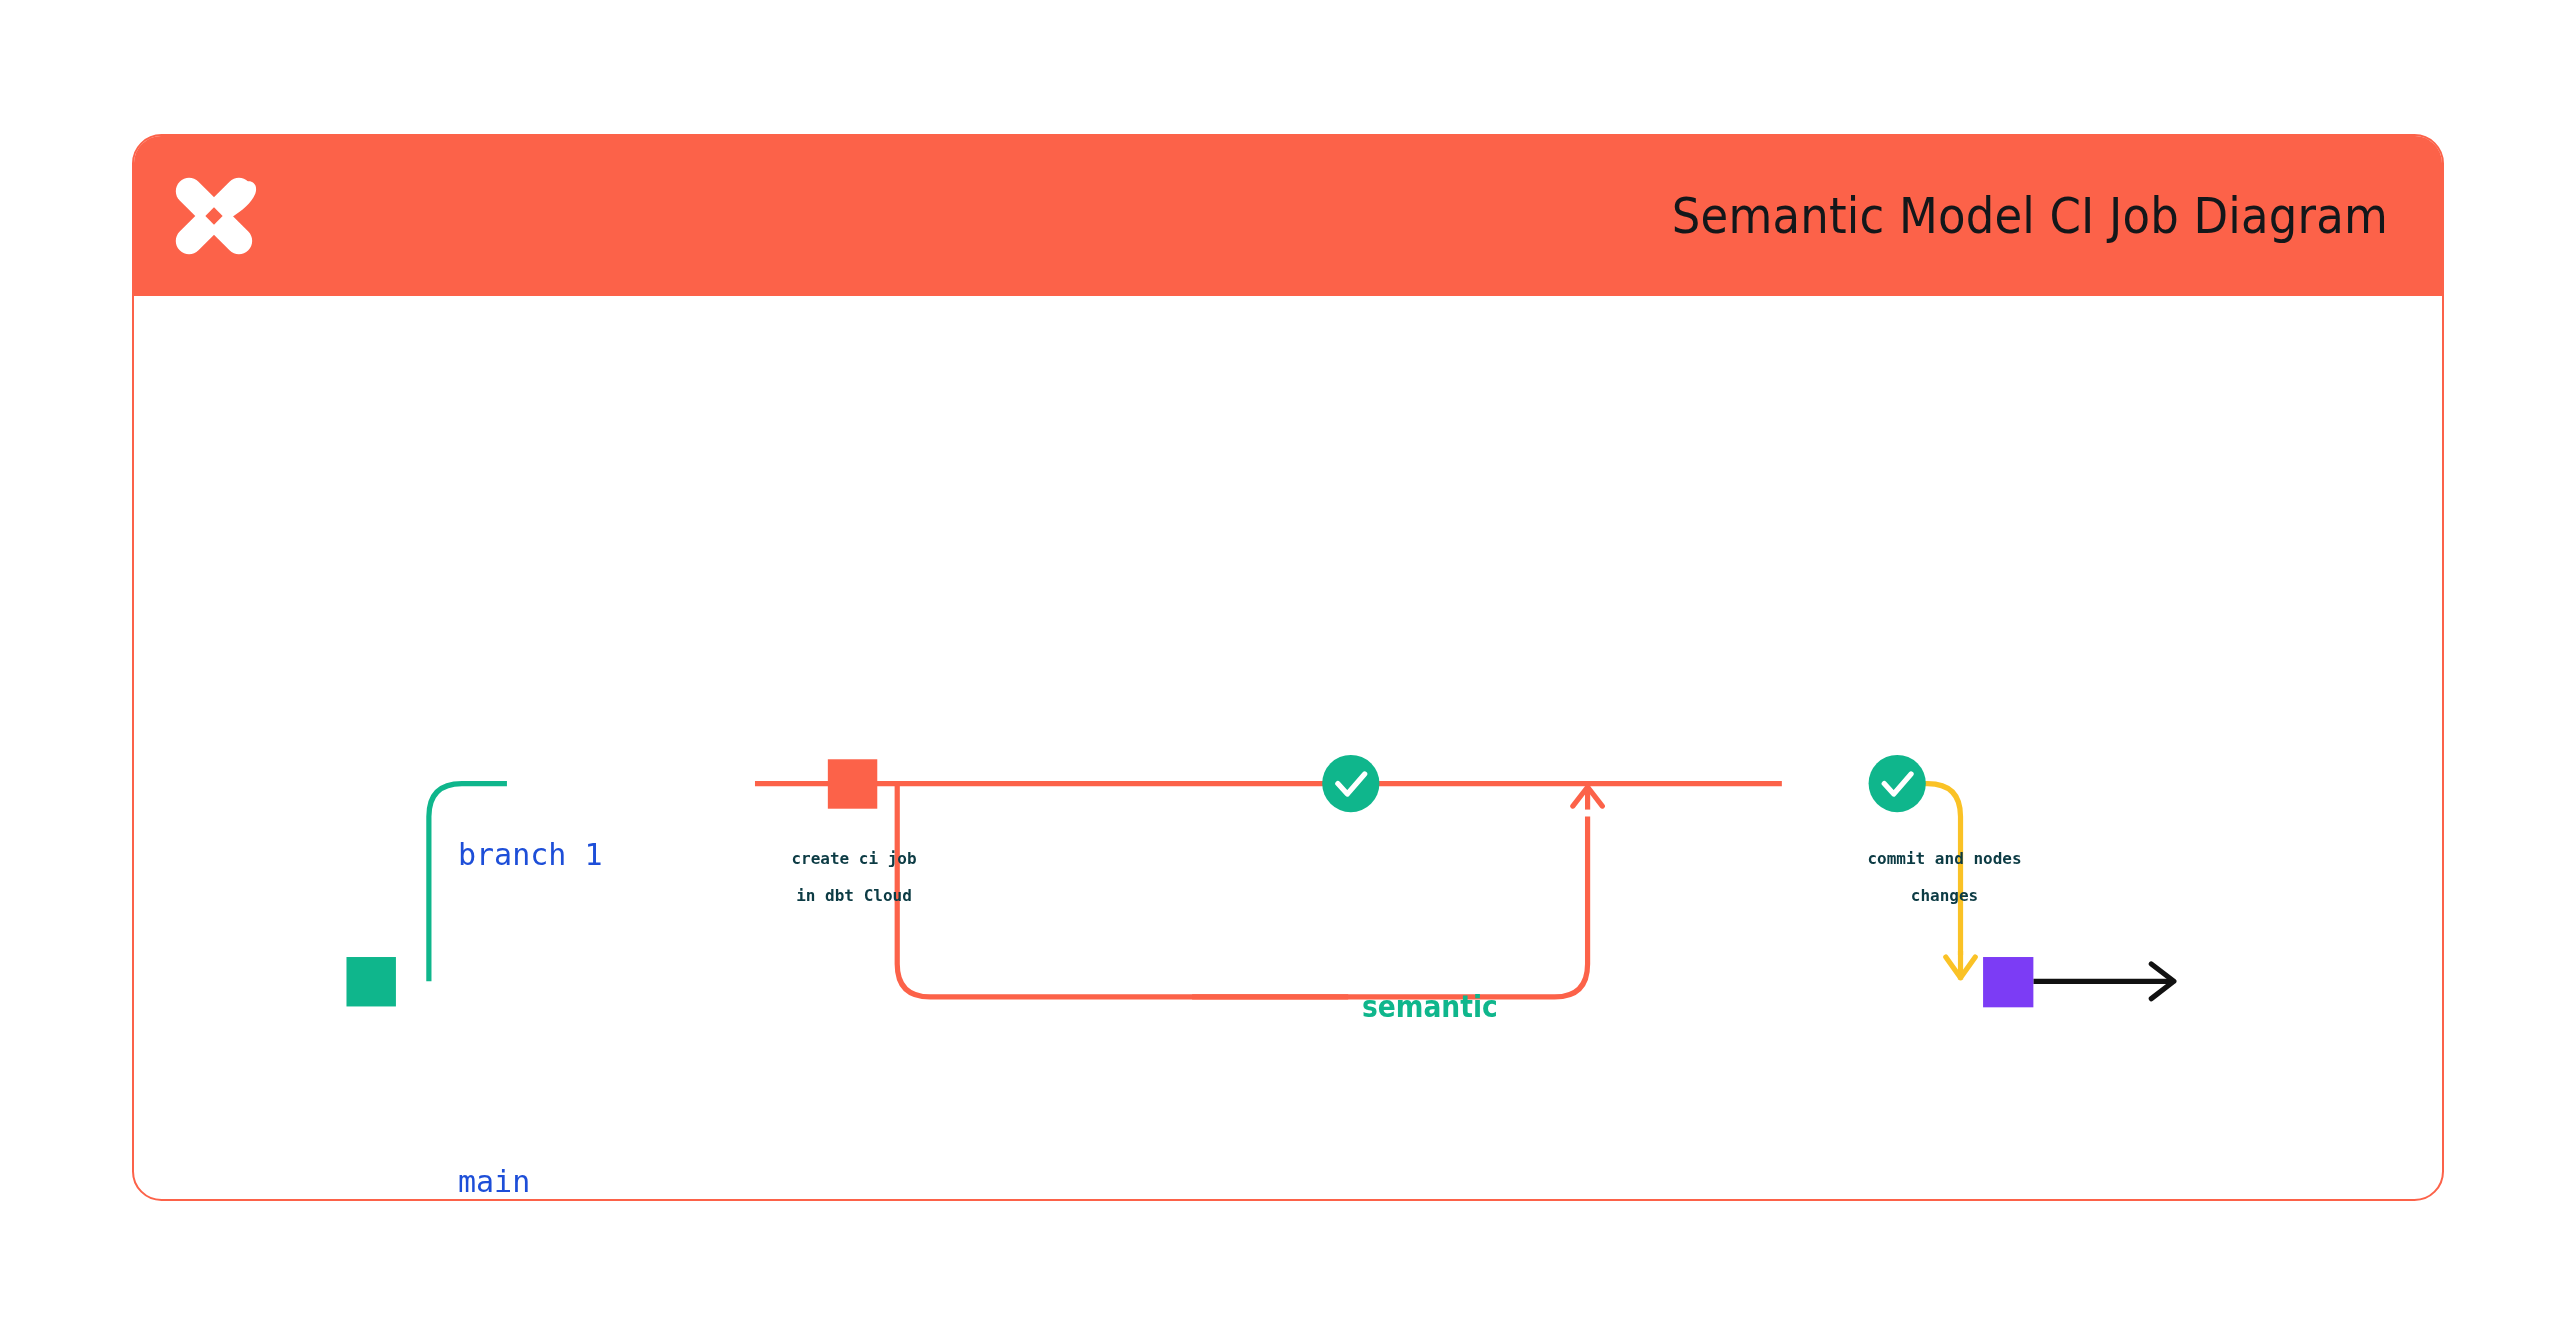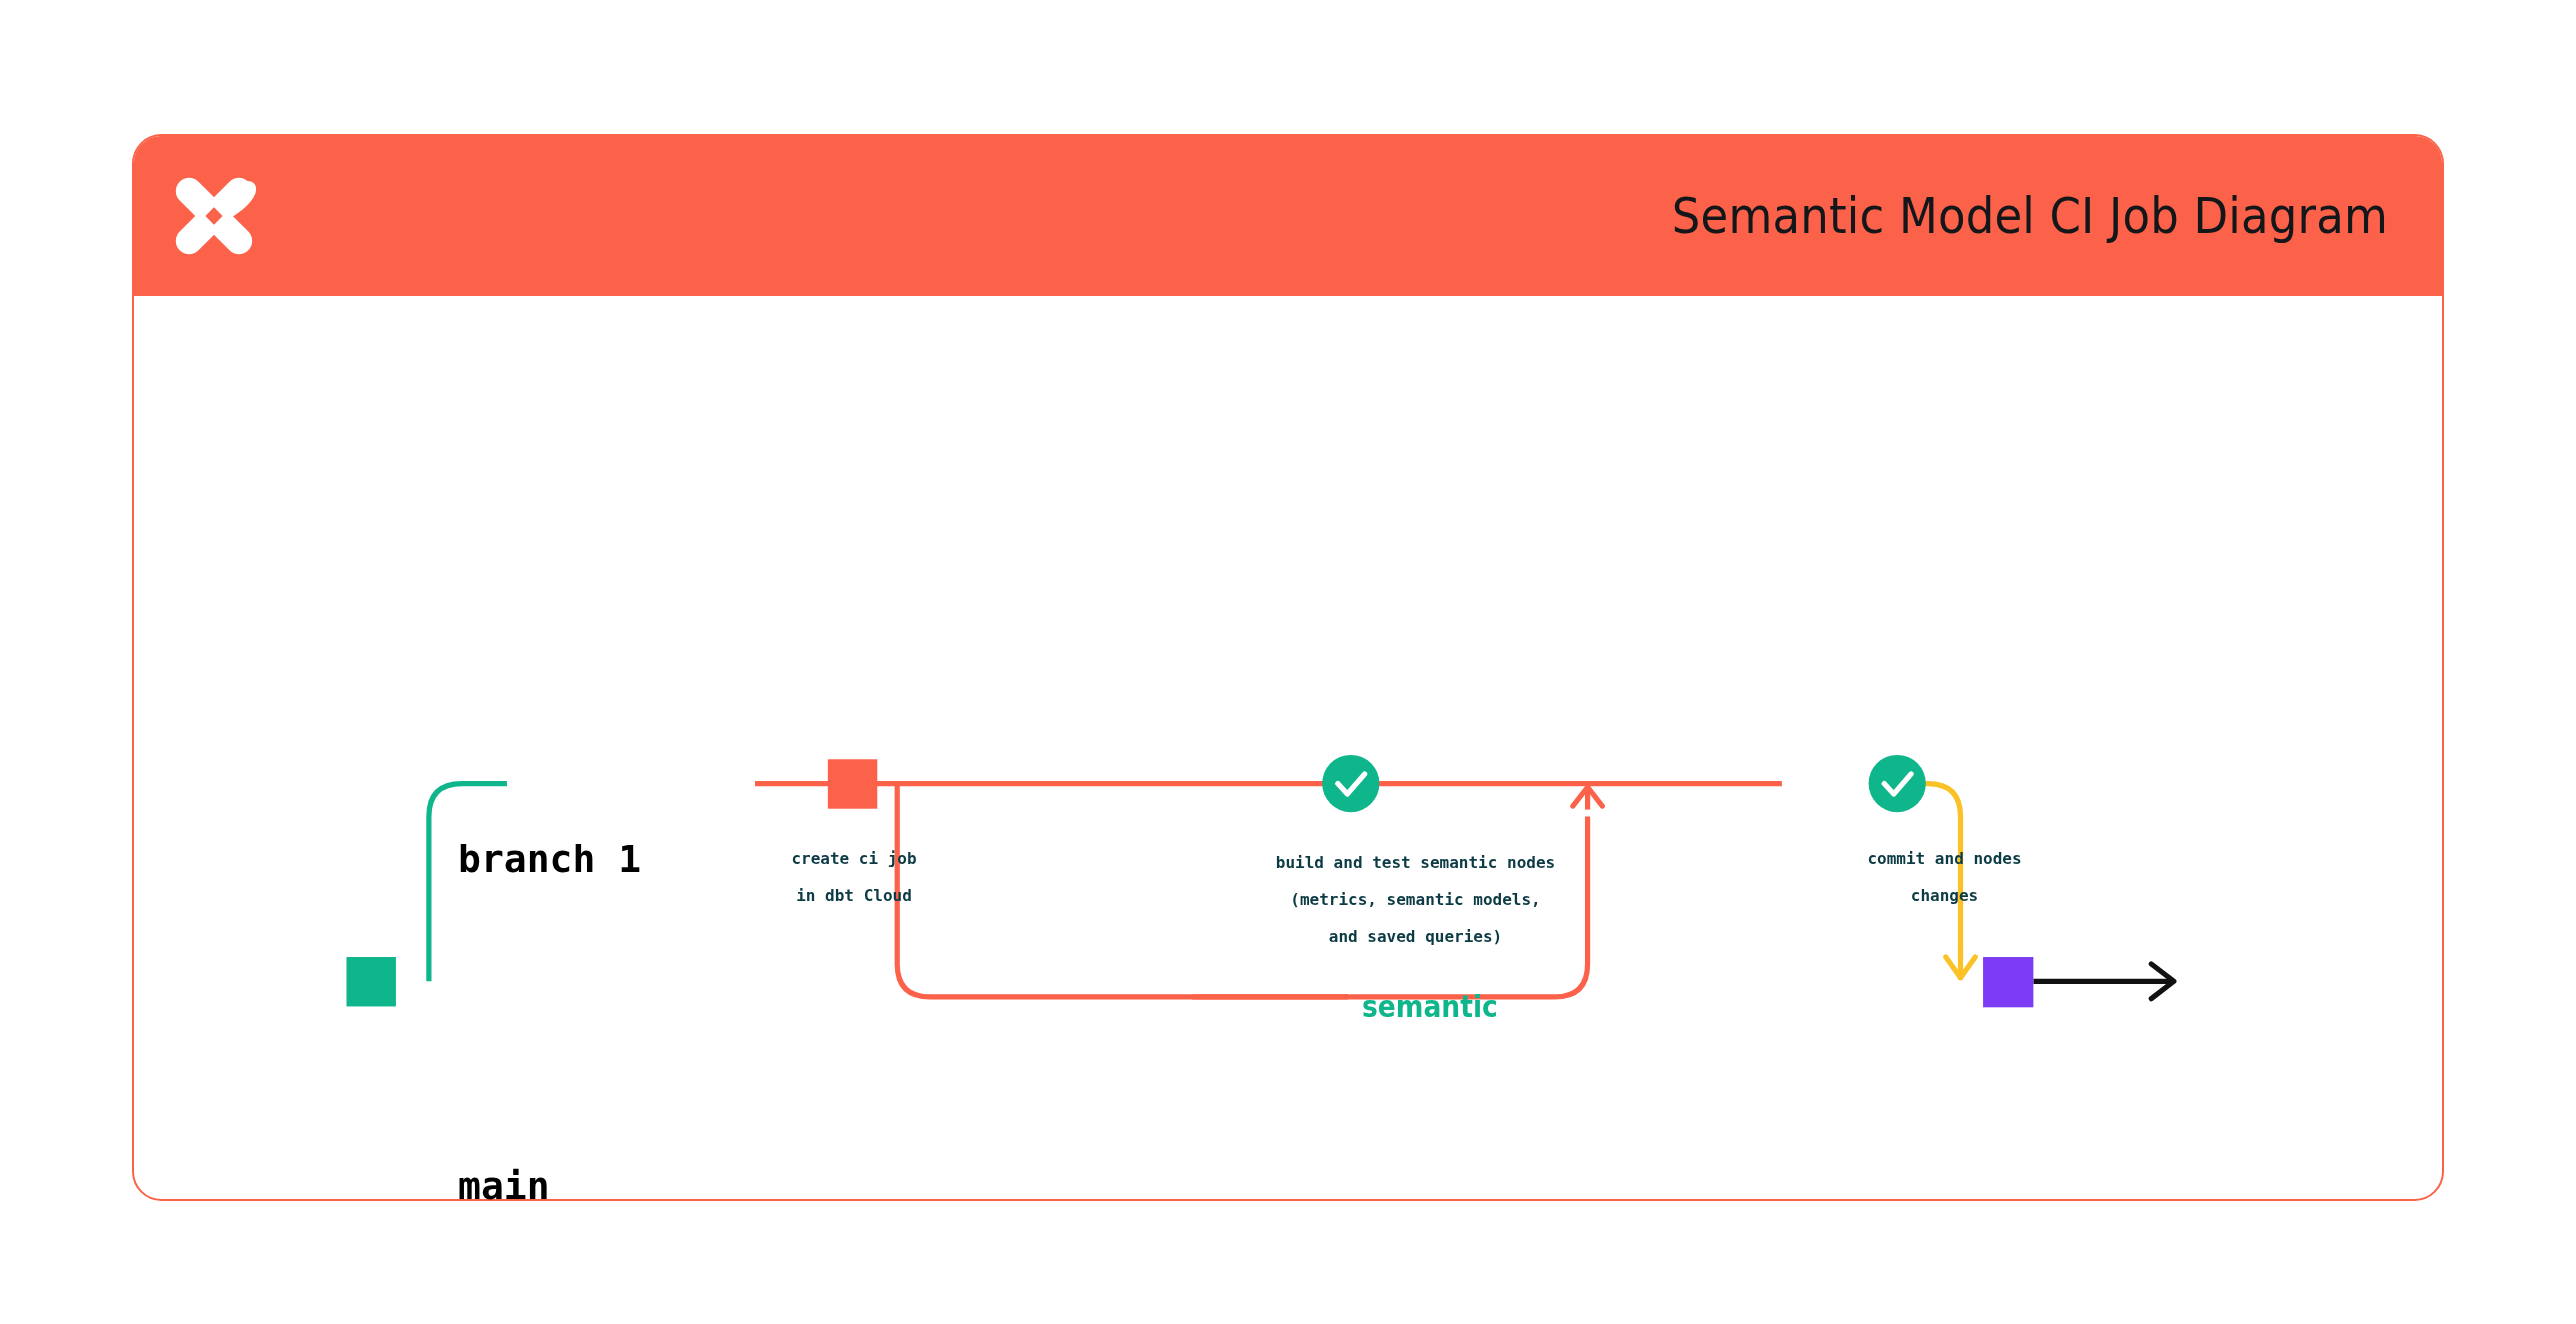--- a/index.html
+++ b/index.html
@@ -80,23 +80,23 @@
   #diagram {
     position: absolute;
     left: 0;
     top: 0;
   }
 
   
   .lane-label {
     position: absolute;
     font-family: "DejaVu Sans Mono", "Liberation Mono", monospace;
-    font-weight: 700;
-    font-size: 38px;
-    color: #000000;
+    font-weight: 400;
+    font-size: 30px;
+    color: #1d4ed8;
     white-space: nowrap;
     letter-spacing: 0px;
   }
   #label-branch1 { left: 324px; top: 541px; }
   #label-main    { left: 324px; top: 868px; }
 
   .node-label {
     position: absolute;
     font-family: "DejaVu Sans Mono", "Liberation Mono", monospace;
     font-weight: 700;
@@ -240,23 +240,20 @@
         <rect x="2132" y="762" width="58" height="58" fill="#7c3cf5"></rect>
       </svg>
 
       <div class="lane-label" id="label-branch1">branch 1</div>
 
       <div class="lane-label" id="label-main">main</div>
 
       <div class="node-label" id="label-create">create ci job
 in dbt Cloud</div>
 
-      <div class="node-label" id="label-build">build and test semantic nodes
-(metrics, semantic models,
-and saved queries)</div>
 
       <div class="node-label" id="label-commit">commit and nodes
 changes</div>
 
       <div class="edge-label" id="label-success">semantic</div>
 
     </div>
   </div>
 </div>
 

